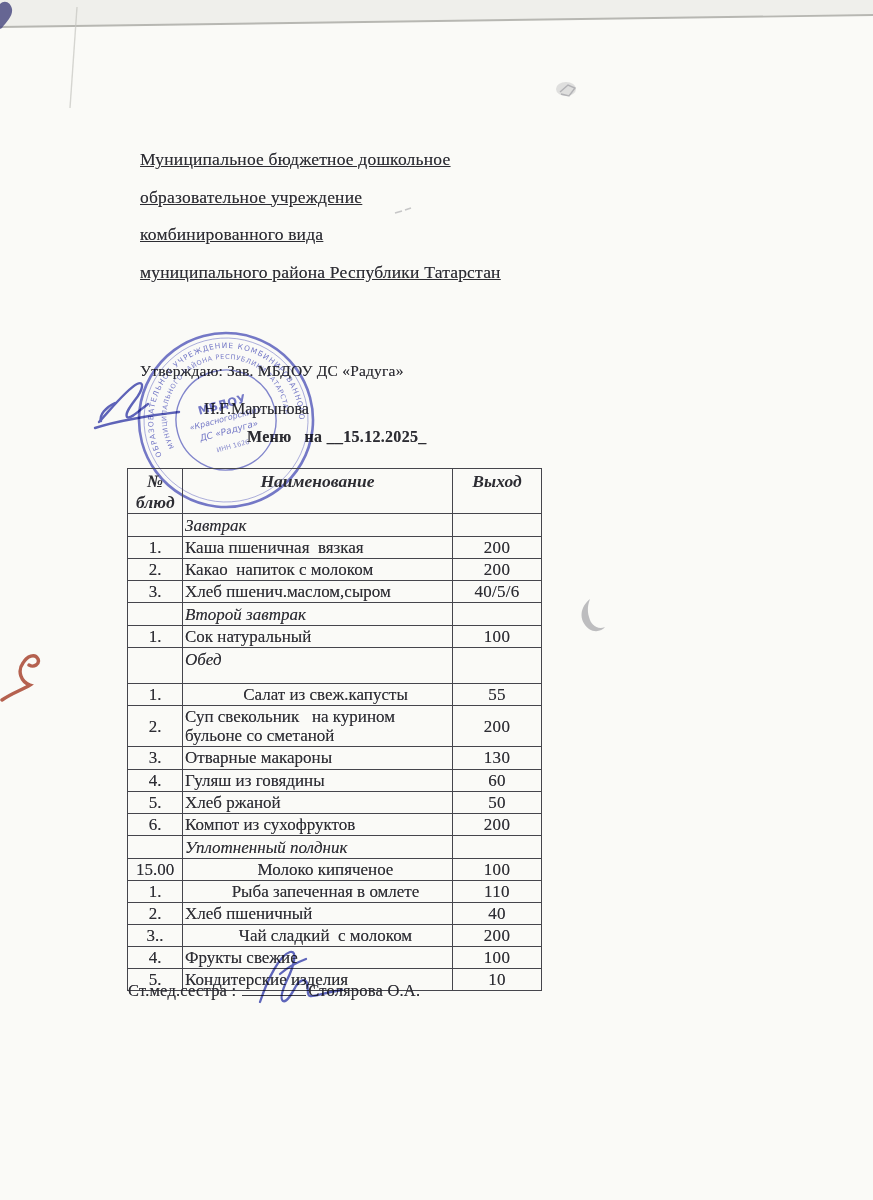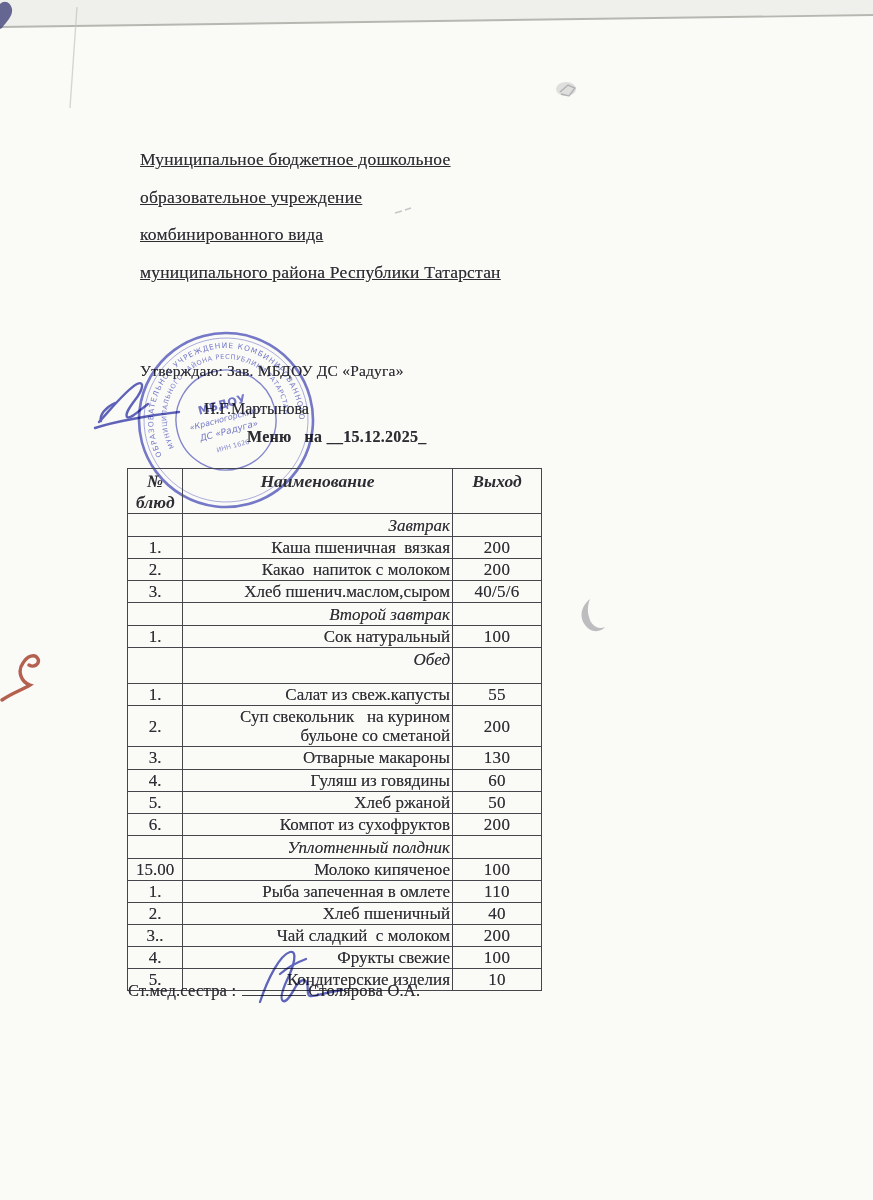--- a/index.html
+++ b/index.html
@@ -28,22 +28,22 @@
     padding:1px 2px;
     overflow:hidden;
   }
   table.menu th{
     font-style:italic;font-weight:600;font-size:17.5px;
     vertical-align:top;height:38px;text-align:center;padding-top:3px;
   }
   th .h2line{display:block;text-align:left;padding-left:6px;margin-top:1px;font-family:Liberation Serif, serif;}
   tr.item-row{height:21px;}
   td.c-num{text-align:center;}
-  td.c-name{text-align:right;white-space:pre-wrap;}
-  td.c-name.left{text-align:right;padding-left:18px;}
+  td.c-name{text-align:left;white-space:pre-wrap;}
+  td.c-name.left{text-align:center;padding-left:18px;}
   td.c-out{text-align:center;letter-spacing:.3px;font-family:Liberation Serif, serif;}
   tr.section-row td{font-style:italic;vertical-align:top;padding-top:2px;}
   tr.section-row{height:22px;}
 
   
   .footer-line{left:128px;top:981px;font-size:16.5px;letter-spacing:.2px;}
   .blank{display:inline-block;width:64px;border-bottom:1.5px solid #3a3a40;height:14px;margin:0 2px 0 6px;}
 
   
   .stamp{left:133px;top:327px;mix-blend-mode:multiply;opacity:.82;}

